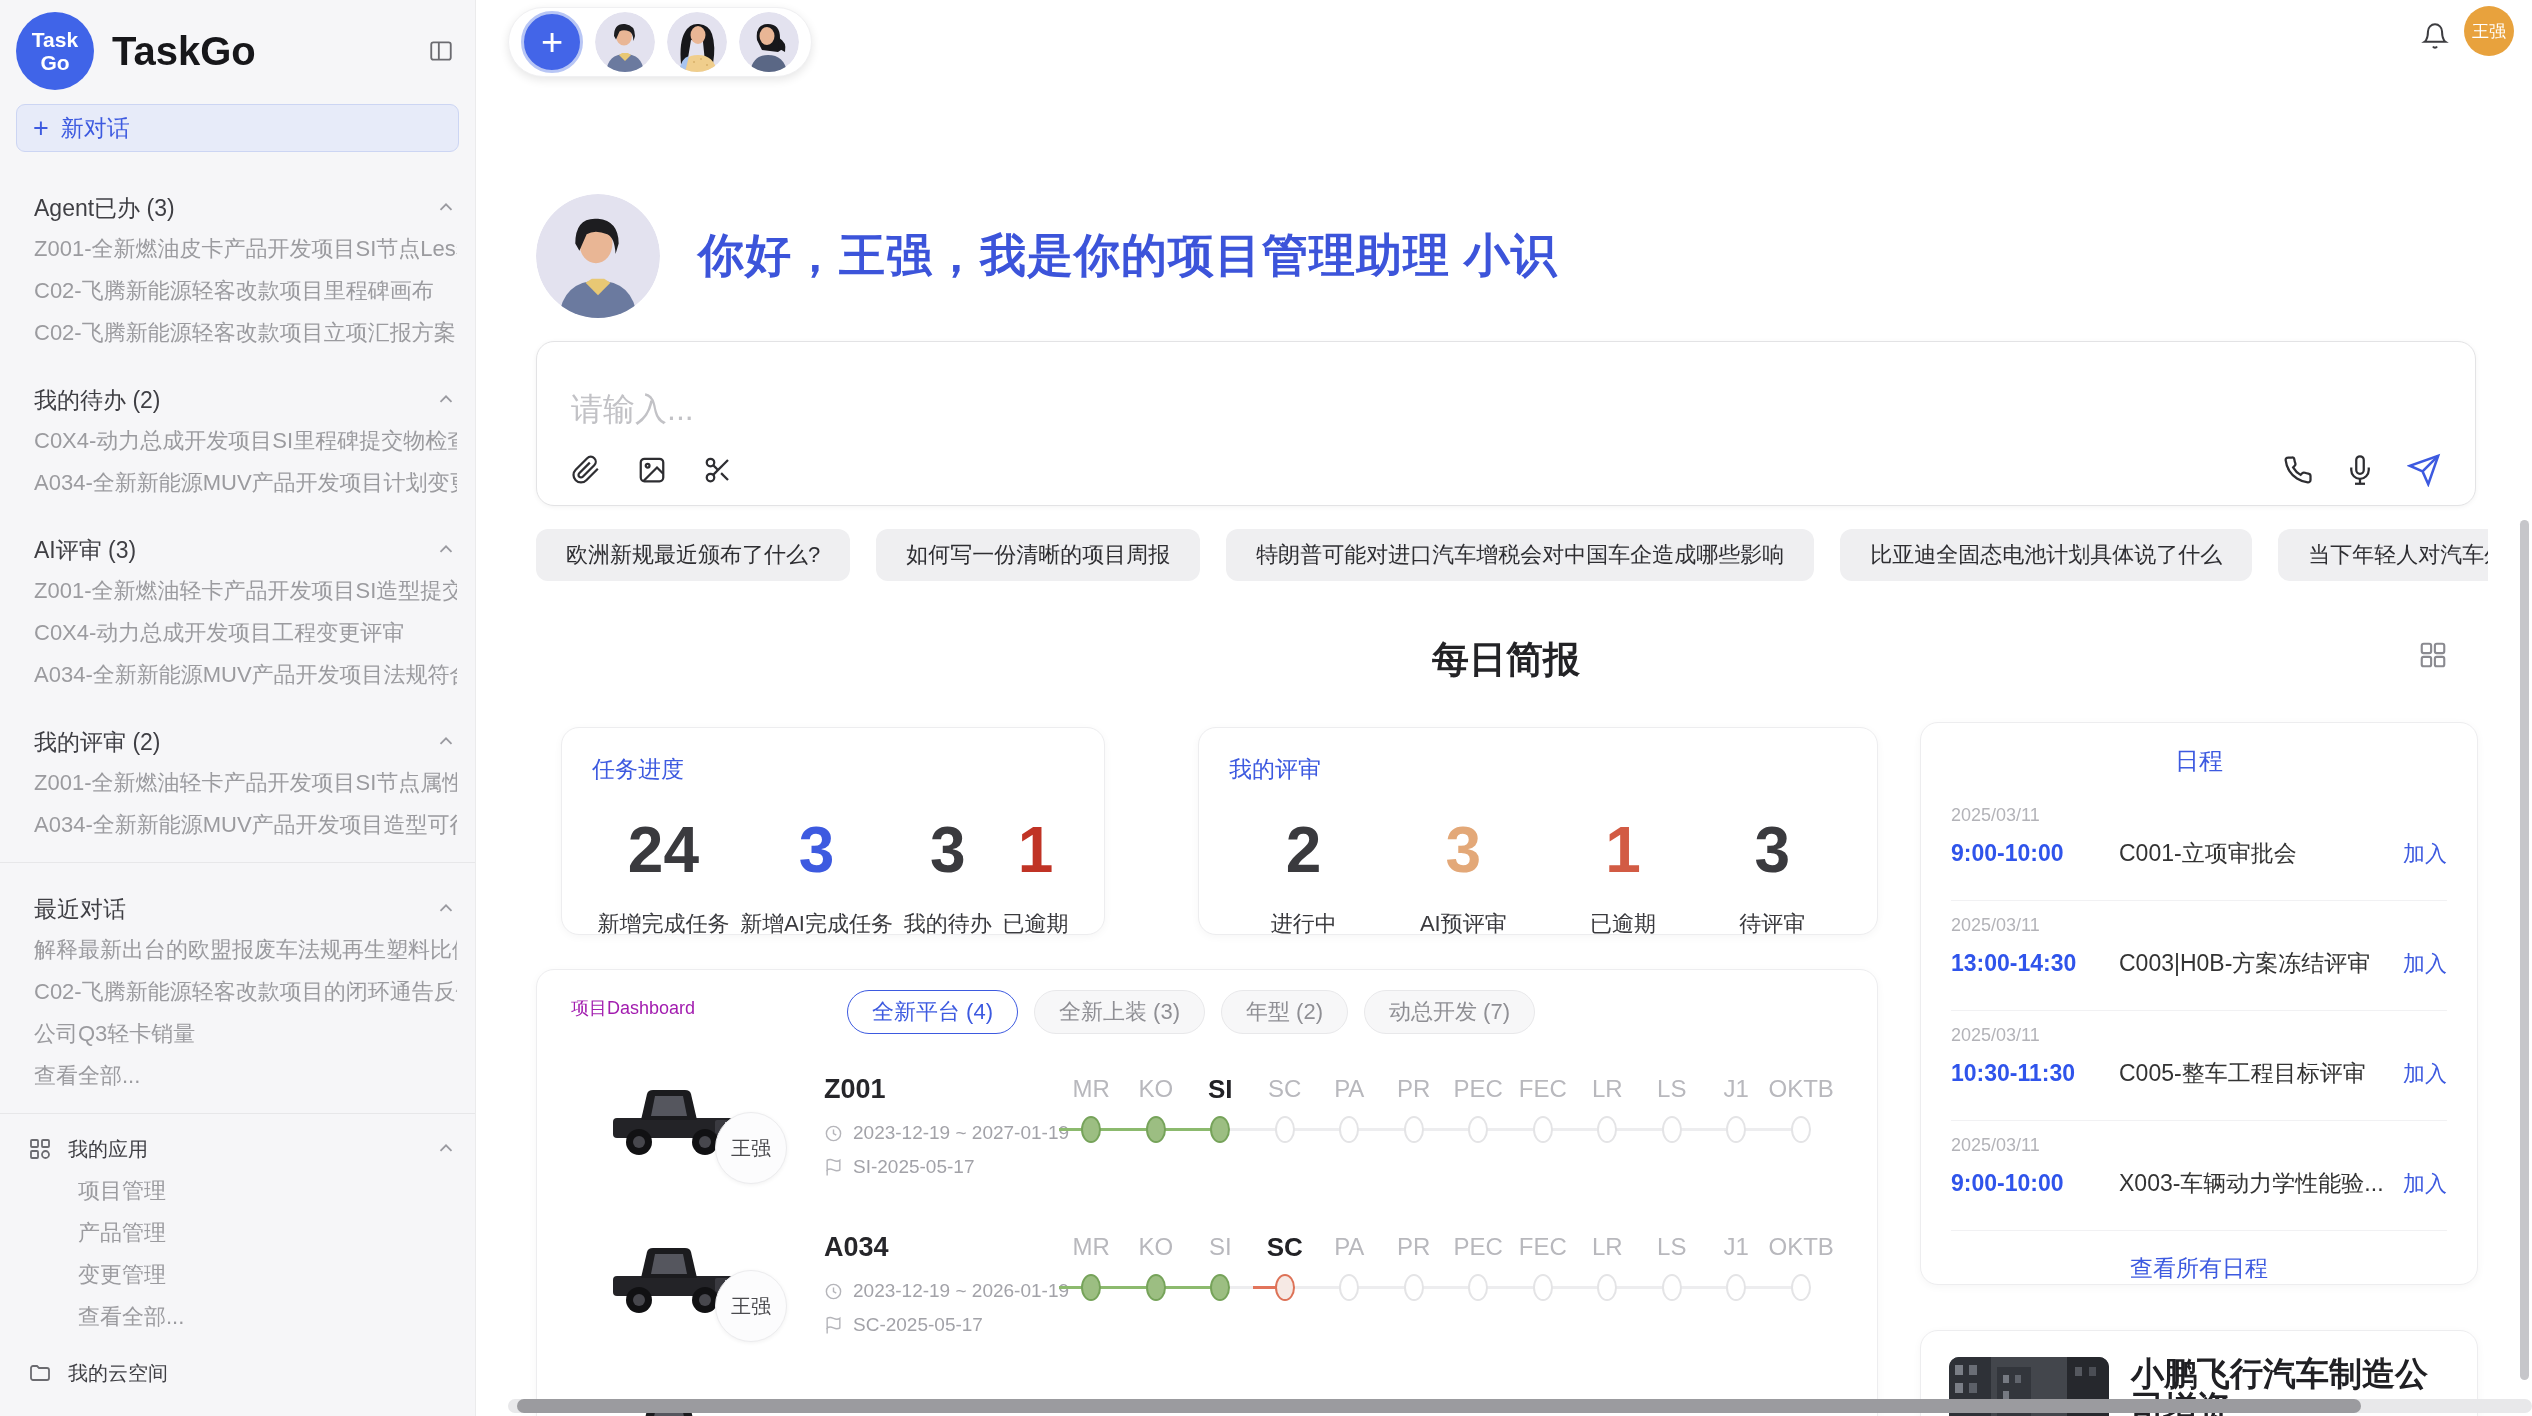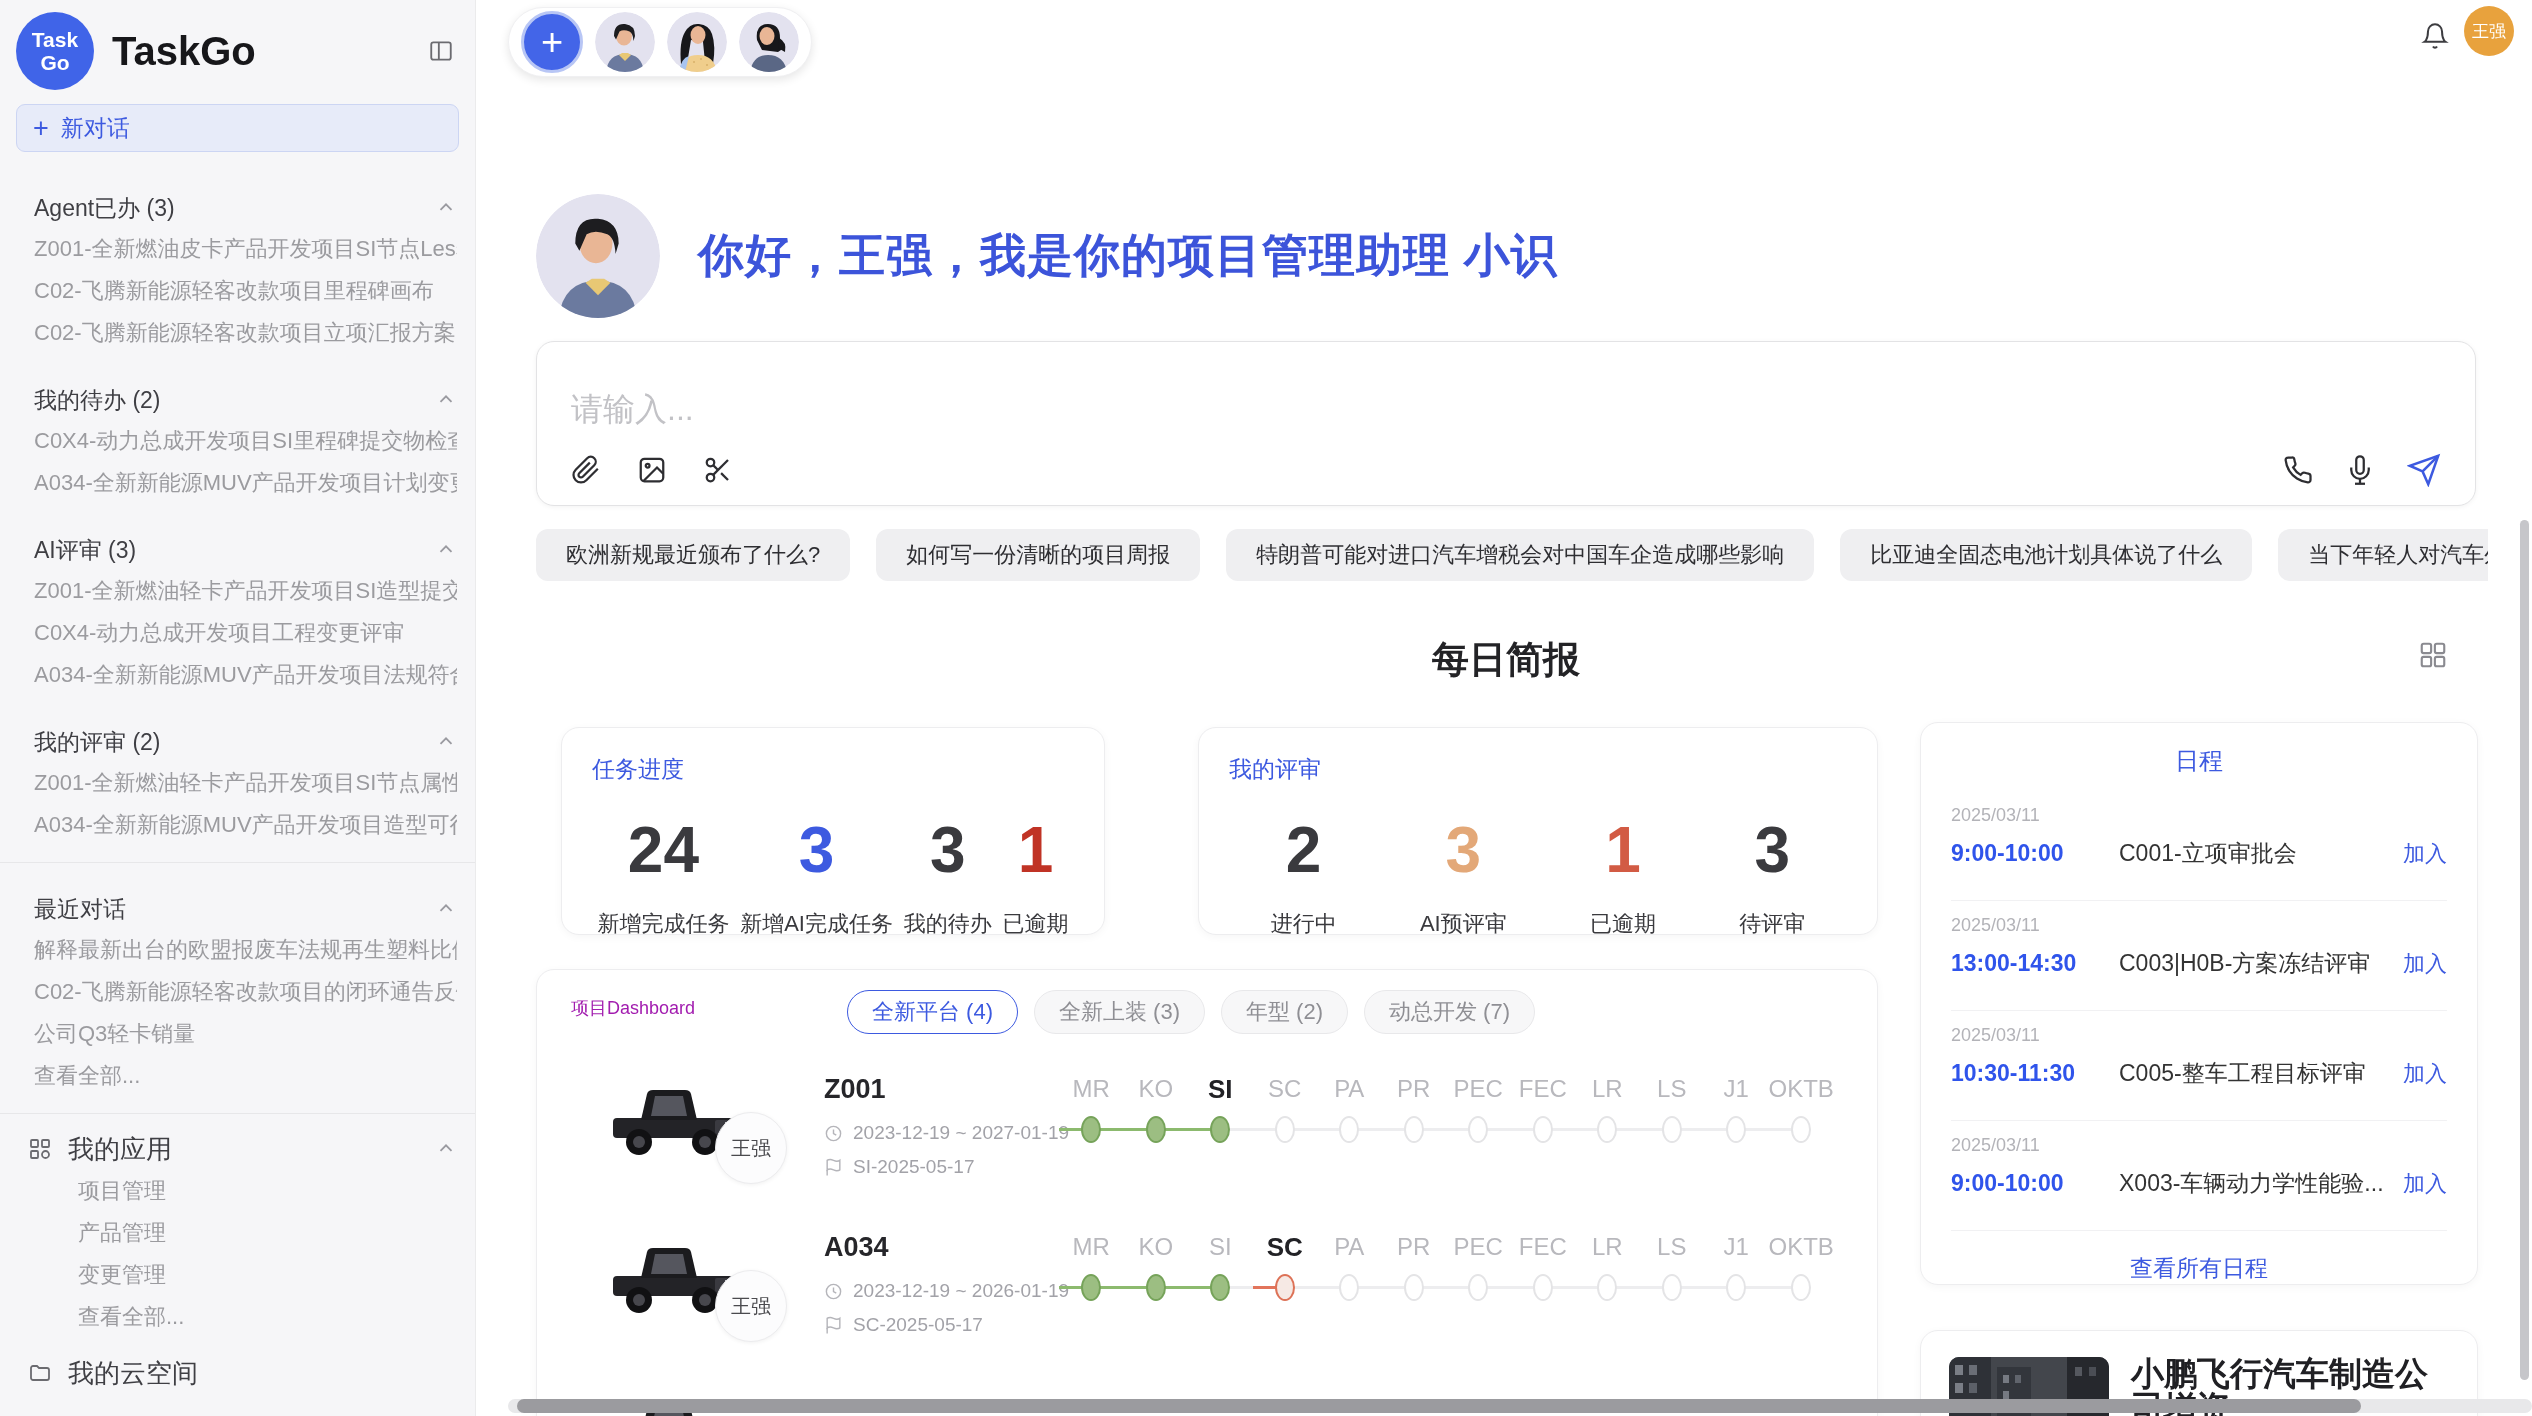--- a/index.html
+++ b/index.html
@@ -19,21 +19,21 @@
     border:1px solid #ccd5f3; color:#3D5AE0; font-size:23px; display:flex; align-items:center;
     padding-left:16px; cursor:pointer; }
   .new-chat .plus { font-size:27px; margin-right:12px; font-weight:400; }
   .side-scroll { padding:10px 18px 0 34px; }
   .sec-head { display:flex; align-items:center; justify-content:space-between;
     font-size:23px; color:#3f3f44; margin-top:26px; height:40px; }
   .sec-head .chev { color:#9a9aa0; }
   .side-item { font-size:22px; color:#9b9b9f; height:42px; line-height:42px;
     white-space:nowrap; overflow:hidden; cursor:pointer; }
   .side-divider { height:1px; background:#e7e7e9; margin:16px -18px 0 -34px; }
-  .iconrow { display:flex; align-items:center; gap:16px; font-size:26px; color:#3f3f44;
+  .iconrow { display:flex; align-items:center; gap:16px; font-size:20px; color:#3f3f44;
     height:42px; margin-top:14px; cursor:pointer; }
   .iconrow .ic { color:#6b6b70; display:flex; }
   .sub-item { font-size:22px; color:#9b9b9f; height:42px; line-height:42px; padding-left:44px;
     white-space:nowrap; overflow:hidden; cursor:pointer; }
 
   
   .main { position:absolute; left:476px; top:0; width:2056px; height:1416px; overflow:hidden; }
 
   .top-pill { position:absolute; left:32px; top:7px; height:70px; border-radius:38px;
     background:#fff; border:1px solid #f0f0f2; box-shadow:0 3px 10px rgba(0,0,0,.10);

